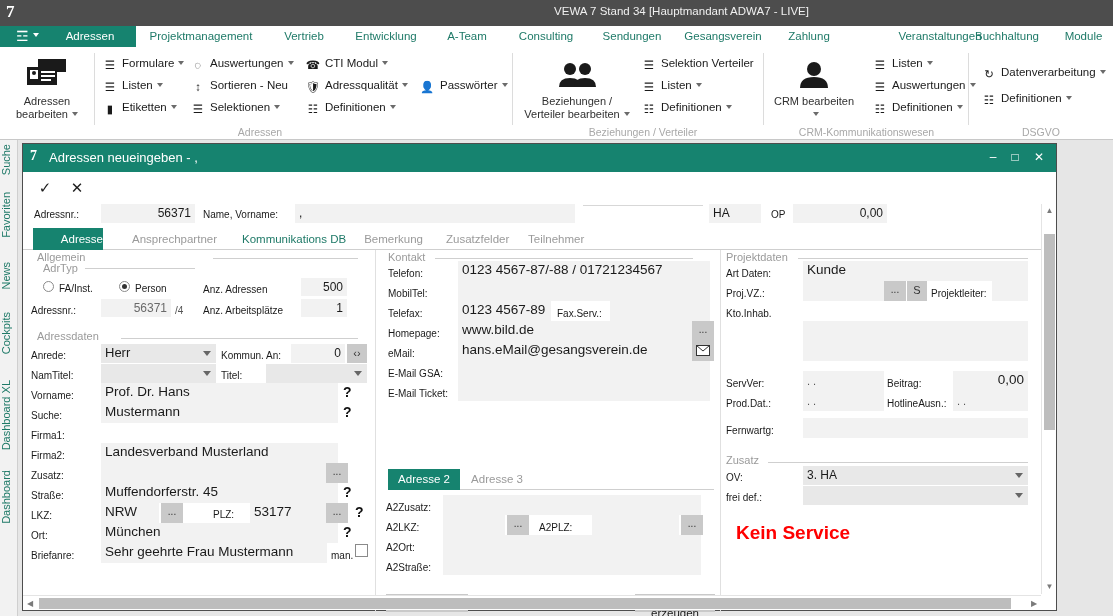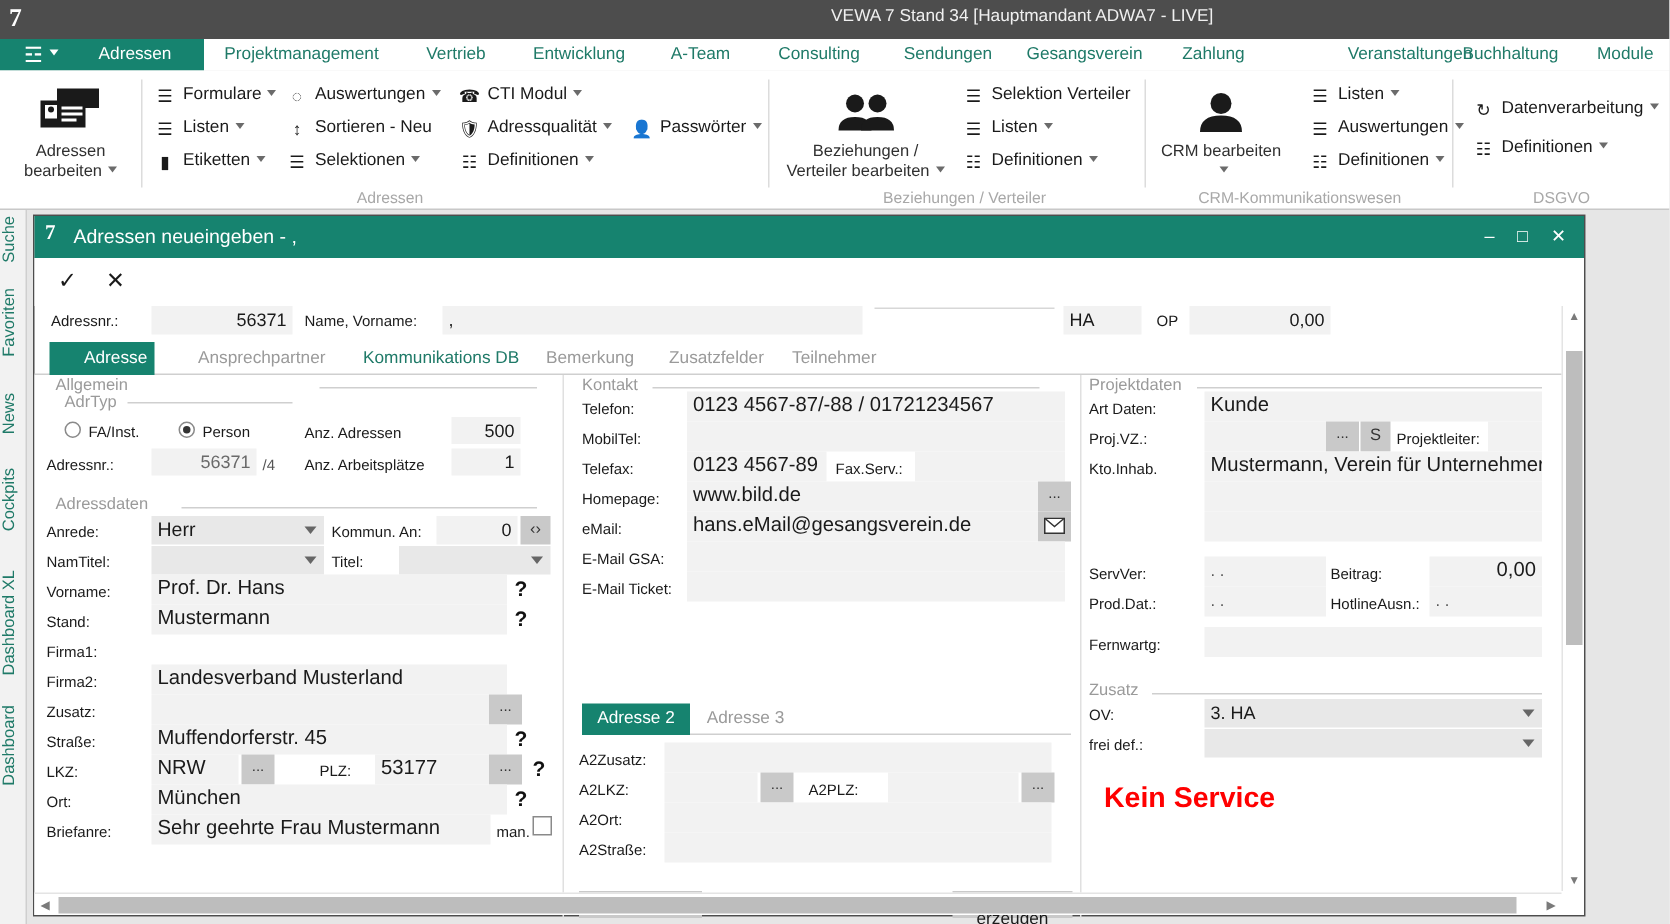--- a/index.html
+++ b/index.html
@@ -147,21 +147,21 @@
   .fld.num { text-align: right; }
   .fld.big { font-size: 13.5px; }
 
   
   .tabstrip {
     position: absolute; left: 0; top: 84px; right: 0; height: 22px;
     border-bottom: 1px solid #cfcfcf;
   }
   .wtab {
     position: absolute; top: 0; height: 22px; line-height: 22px;
-    font-size: 11.5px; text-align: left; white-space: nowrap; cursor: default;
+    font-size: 11.5px; text-align: right; white-space: nowrap; cursor: default;
     color: #9a9a9a;
     padding-left: 23px;
   }
   .wtab.active { background: #16836f; color: #ffffff; }
   .wtab.link { color: #1f7a68; }
 
   
   .body { position: absolute; left: 0; top: 106px; right: 0; bottom: 0; background:#fff; }
 
   .grp-title {
@@ -474,21 +474,21 @@
         <div class="lbl" style="left:198px; top:119px;">Titel:</div>
         <div class="combo" style="left:243px; top:114px; width:101px; height:19px;">
           <span></span>
           <span class="cc"></span>
         </div>
 
         <div class="lbl" style="left:8px; top:139px;">Vorname:</div>
         <div class="fld big" style="left:78px; top:133px; width:237px; height:20px;">Prof. Dr. Hans</div>
         <div class="qmark" style="left:320px; top:134px;">?</div>
 
-        <div class="lbl" style="left:8px; top:159px;">Stand:</div>
+        <div class="lbl" style="left:8px; top:159px;">Suche:</div>
         <div class="fld big" style="left:78px; top:153px; width:237px; height:20px;">Mustermann</div>
         <div class="qmark" style="left:320px; top:154px;">?</div>
 
         <div class="lbl" style="left:8px; top:179px;">Firma1:</div>
 
         <div class="lbl" style="left:8px; top:199px;">Firma2:</div>
         <div class="fld big" style="left:78px; top:193px; width:237px; height:20px;">Landesverband Musterland</div>
 
         <div class="lbl" style="left:8px; top:219px;">Zusatz:</div>
         <div class="fld big" style="left:78px; top:213px; width:225px; height:20px;"></div>
@@ -584,21 +584,20 @@
         <div class="fld big" style="left:780px; top:11px; width:225px; height:20px;">Kunde</div>
 
         <div class="lbl" style="left:703px; top:37px;">Proj.VZ.:</div>
         <div class="fld big" style="left:780px; top:31px; width:81px; height:20px;"></div>
         <div class="btn-dots" style="left:861px; top:31px; width:22px; height:20px;">...</div>
         <div class="btn-dots" style="left:884px; top:31px; width:20px; height:20px; font-size:11px;">S</div>
         <div class="lbl" style="left:908px; top:37px;">Projektleiter:</div>
         <div class="fld big" style="left:969px; top:31px; width:36px; height:20px;"></div>
 
         <div class="lbl" style="left:703px; top:57px;">Kto.Inhab.</div>
-        <div class="fld big" style="left:780px; top:51px; width:225px; height:20px;">Mustermann, Verein für Unternehmer</div>
         <div class="fld big" style="left:780px; top:71px; width:225px; height:20px;"></div>
         <div class="fld big" style="left:780px; top:91px; width:225px; height:20px;"></div>
 
         <div class="lbl" style="left:703px; top:127px;">ServVer:</div>
         <div class="fld" style="left:780px; top:121px; width:81px; height:20px; font-size:11px; line-height:20px; color:#555;">.  .</div>
         <div class="lbl" style="left:864px; top:127px;">Beitrag:</div>
         <div class="fld num big" style="left:930px; top:121px; width:75px; height:20px;">0,00</div>
 
         <div class="lbl" style="left:703px; top:147px;">Prod.Dat.:</div>
         <div class="fld" style="left:780px; top:141px; width:81px; height:20px; font-size:11px; line-height:20px; color:#555;">.  .</div>

